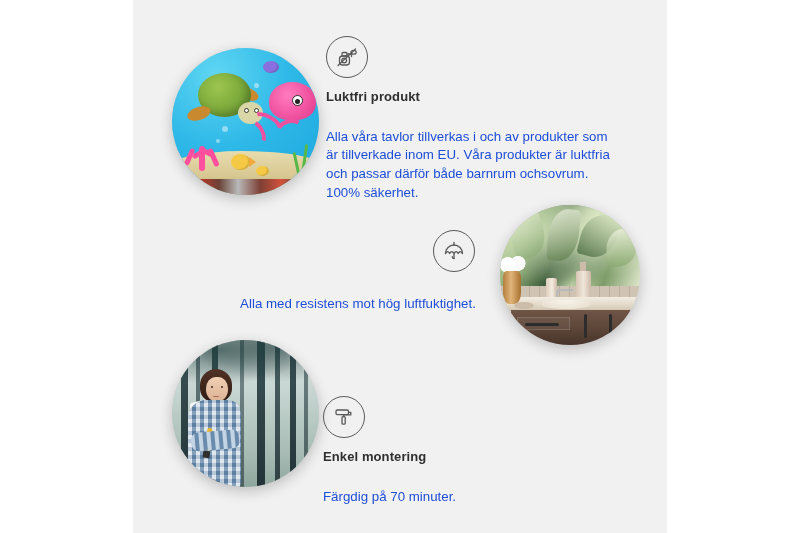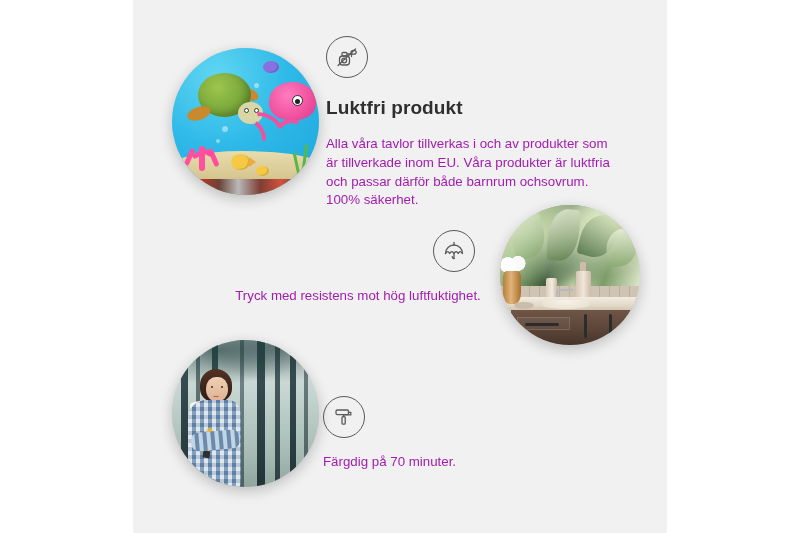--- a/index.html
+++ b/index.html
@@ -310,32 +310,32 @@
   .icon-circle {
     width: 42px; height: 42px;
     border: 1.6px solid #5a5a5a;
     border-radius: 50%;
     display: flex; align-items: center; justify-content: center;
   }
   .icon-circle svg { display:block; }
 
   
   .feature-title {
-    font-size: 19px;
+    font-size: 13px;
     font-weight: 700;
     color: #2f2f2f;
     letter-spacing: .1px;
     line-height: 1.2;
-    margin-top: 19px;
+    margin-top: 11px;
   }
   .feature-desc {
     font-size: 13.3px;
-    color: #a21caf;
+    color: #1d4ed8;
     line-height: 1.42;
-    margin-top: 15px;
+    margin-top: 23px;
   }
 
   
   #feature1 { left: 193px; top: 36px;  width: 292px; text-align: left; }
   #feature2 { left: 60px;  top: 230px; width: 330px; text-align: center; }
   #feature2 .icon-wrap { display:flex; justify-content:flex-end; padding-right: 48px; }
   #feature3 { left: 190px; top: 396px; width: 250px; text-align: left; }
 
   #feature1 .icon-wrap, #feature3 .icon-wrap { display:flex; }
 </style>
@@ -426,21 +426,21 @@
         <div class="icon-circle">
           <svg width="26" height="26" viewBox="0 0 26 26" fill="none" stroke="#5a5a5a" stroke-width="1.3" stroke-linecap="round" stroke-linejoin="round">
             <path d="M4.5 15.5c0-4.7 3.8-8.5 8.5-8.5s8.5 3.8 8.5 8.5"></path>
             <path d="M4.5 15.5c1.4-2.6 2.8-2.6 4.2 0 1.4-2.6 2.8-2.6 4.3 0 1.4-2.6 2.8-2.6 4.2 0 1.4-2.6 2.8-2.6 4.3 0"></path>
             <line x1="13" y1="15.5" x2="13" y2="20.5"></line>
             <line x1="13" y1="4.5" x2="13" y2="7"></line>
             <path d="M13 20.5a1.8 1.8 0 0 1-1.8-1.8"></path>
           </svg>
         </div>
       </div>
-      <div class="feature-desc">Tryck med resistens mot hög luftfuktighet.</div>
+      <div class="feature-desc">Alla med resistens mot hög luftfuktighet.</div>
     </div>
 
     <div class="photo" id="photo3">
       <div class="inner">
         <div class="forest-bg"></div>
         <div class="trunk tn1"></div>
           <div class="trunk tn2"></div>
         <div class="trunk tn3"></div>
           <div class="trunk tn4"></div>
         <div class="trunk tn5"></div>
@@ -464,17 +464,18 @@
     <div class="block" id="feature3">
       <div class="icon-wrap">
         <div class="icon-circle">
           <svg width="26" height="26" viewBox="0 0 26 26" fill="none" stroke="#5a5a5a" stroke-width="1.3" stroke-linecap="round" stroke-linejoin="round">
             <rect x="5" y="6" width="12.5" height="4.6" rx="1.3"></rect>
             <path d="M17.5 8.3h2.3v2.6h-7.3v1.7"></path>
             <rect x="11" y="12.6" width="3.2" height="7.6" rx="1"></rect>
           </svg>
         </div>
       </div>
+      <div class="feature-title">Enkel montering</div>
       <div class="feature-desc">Färgdig på 70 minuter.</div>
     </div>
 
   </div>
 </div>
 
 </body></html>

